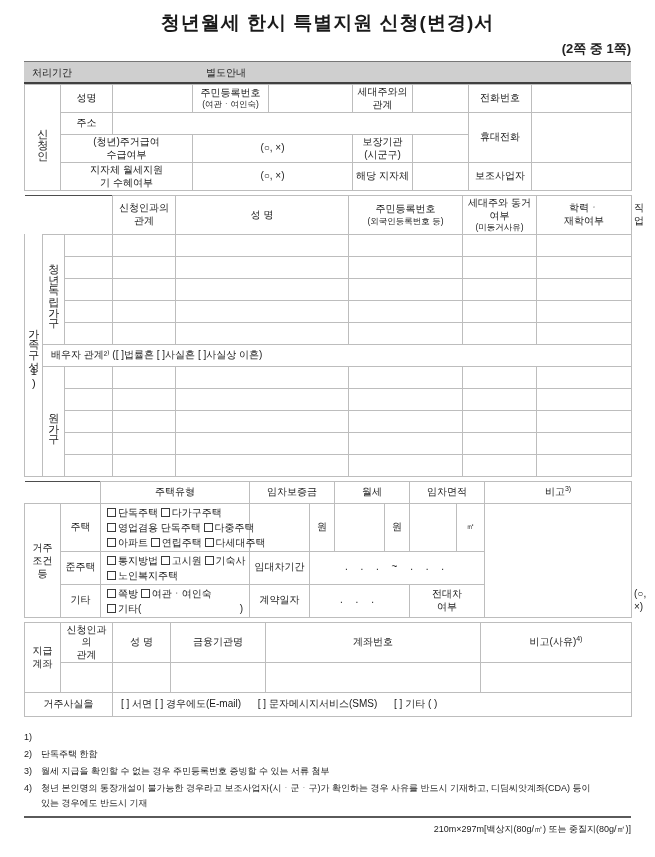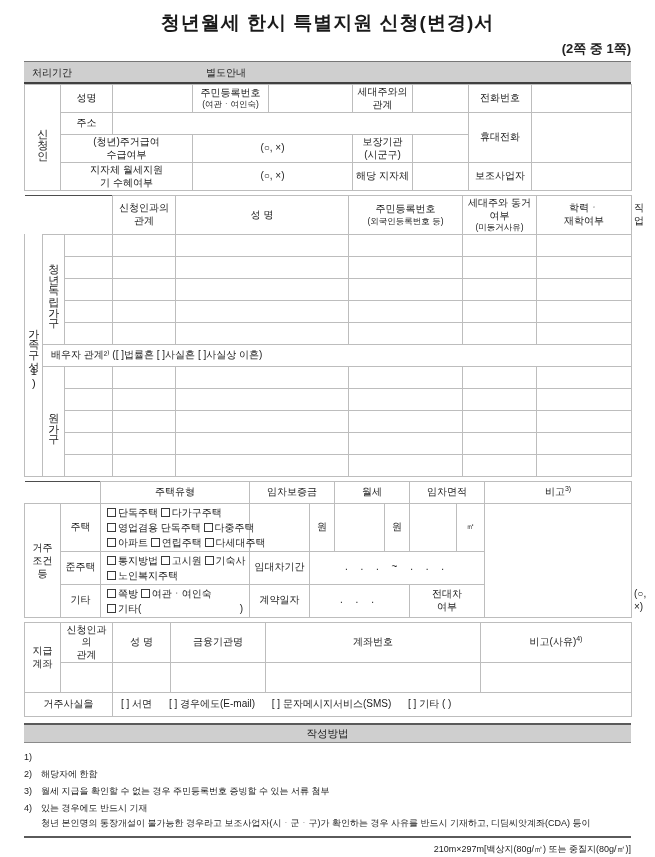--- a/index.html
+++ b/index.html
@@ -394,53 +394,52 @@
       <tr>
         <td style="height:30px"></td>
         <td></td>
         <td></td>
         <td></td>
         <td></td>
       </tr>
       <tr>
         <td colspan="2" style="height:24px">거주사실을</td>
         <td colspan="4" class="lft">
-          <span style="margin-right:14px">[  ] 서면</span>
+          <span style="">[  ] 서면</span>
           <span style="margin-right:14px">[  ] 경우에도(E-mail)</span>
           <span style="margin-right:14px">[  ] 문자메시지서비스(SMS)</span>
           <span>[  ] 기타 (                  )</span>
         </td>
       </tr>
     </tbody>
       </table>
   </div>
 
   <div style="height:6px"></div>
 
-  <div class="methodbar">작성방법</div>
 
   <div class="notes">
     <div class="note">
       <div class="num">1)</div>
       <div class="txt">
       </div>
     </div>
     <div class="note">
       <div class="num">2)</div>
-      <div class="txt">해당자에 한함</div>
+      <div class="txt">단독주택 한함</div>
     </div>
     <div class="note">
       <div class="num">3)</div>
       <div class="txt">월세 지급을 확인할 수 없는 경우 주민등록번호 증빙할 수 있는 서류 첨부</div>
     </div>
     <div class="note">
       <div class="num">4)</div>
       <div class="txt">
+        <div>청년 본인명의 통장개설이 불가능한 경우라고 보조사업자(시ㆍ군ㆍ구)가 확인하는 경우 사유를 반드시 기재하고, 디딤씨앗계좌(CDA) 등이</div>
         <div>있는 경우에도 반드시 기재</div>
-        <div>청년 본인명의 통장개설이 불가능한 경우라고 보조사업자(시ㆍ군ㆍ구)가 확인하는 경우 사유를 반드시 기재하고, 디딤씨앗계좌(CDA) 등이</div>
       </div>
     </div>
   </div>
 
   <div class="footrule"></div>
   <div class="footer">210m×297m[백상지(80g/㎡) 또는 중질지(80g/㎡)]</div>
 
 </div>
 
 </body></html>

